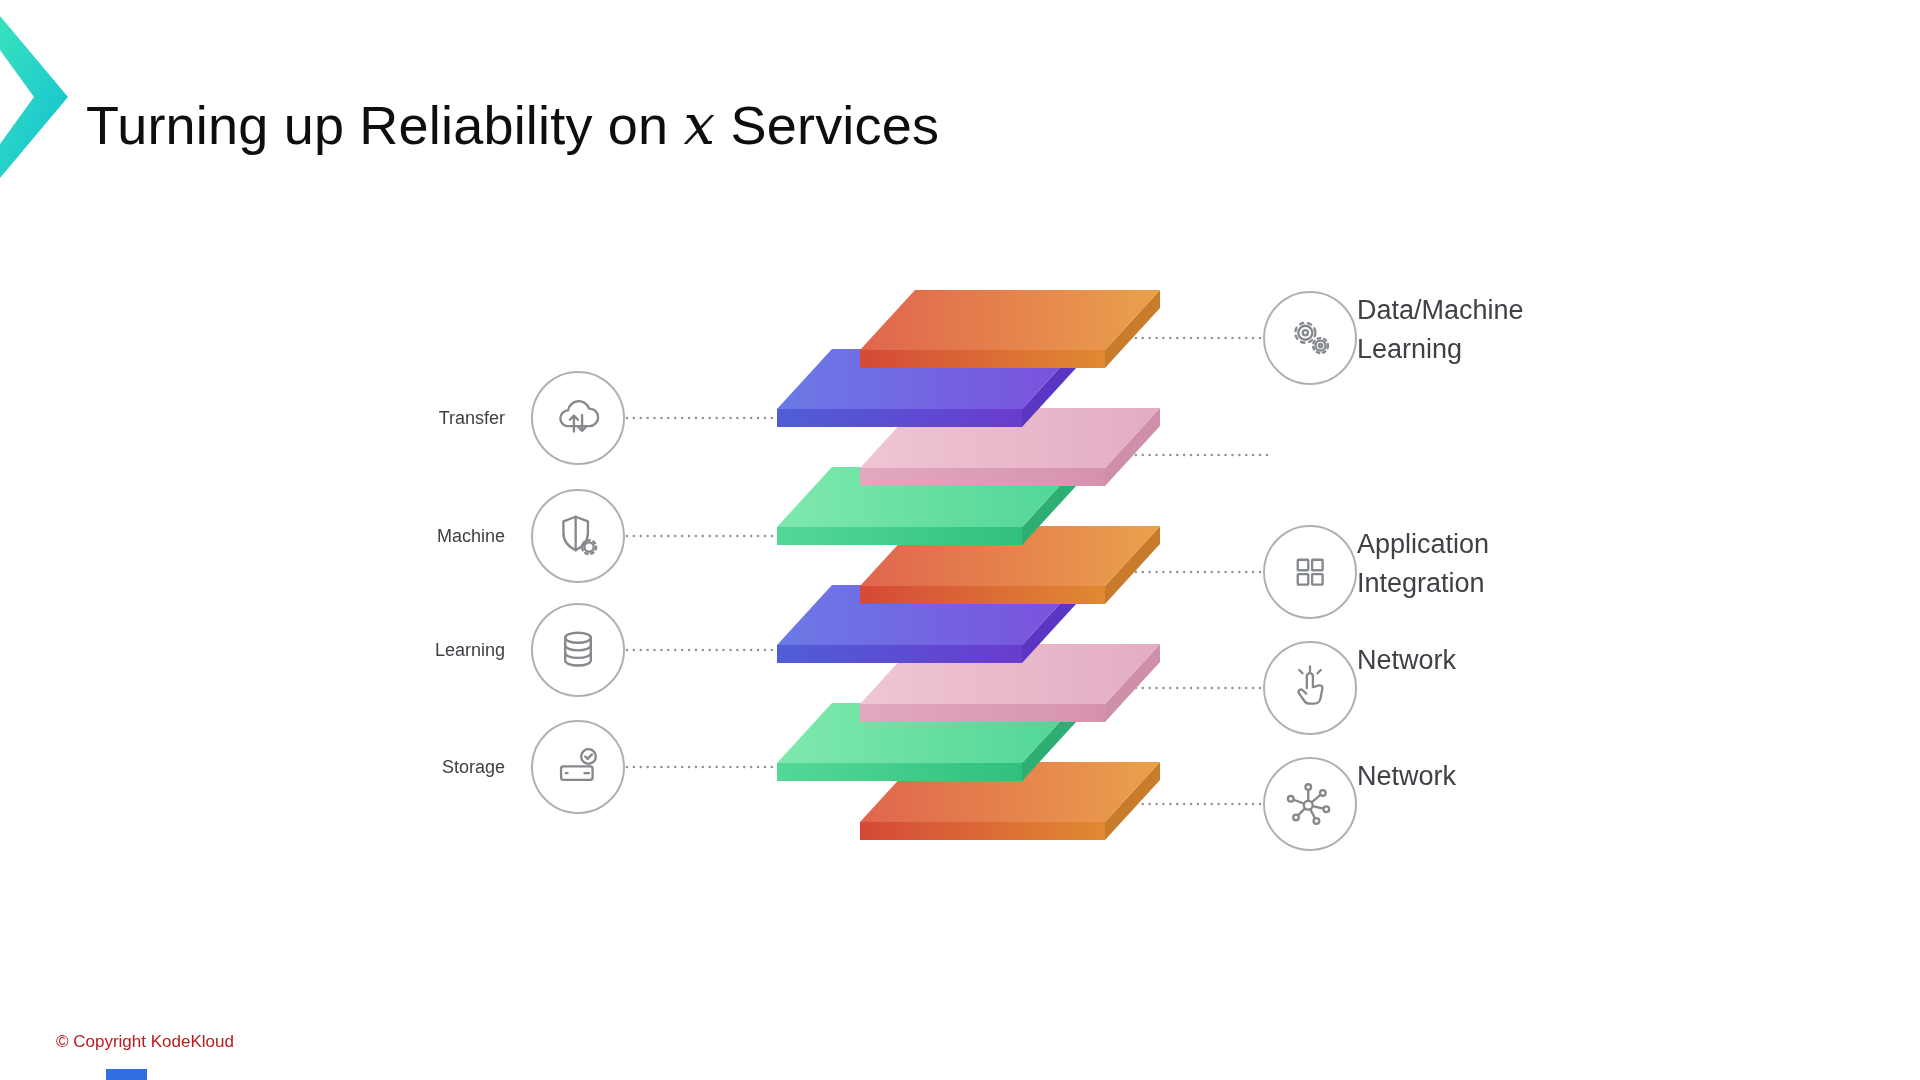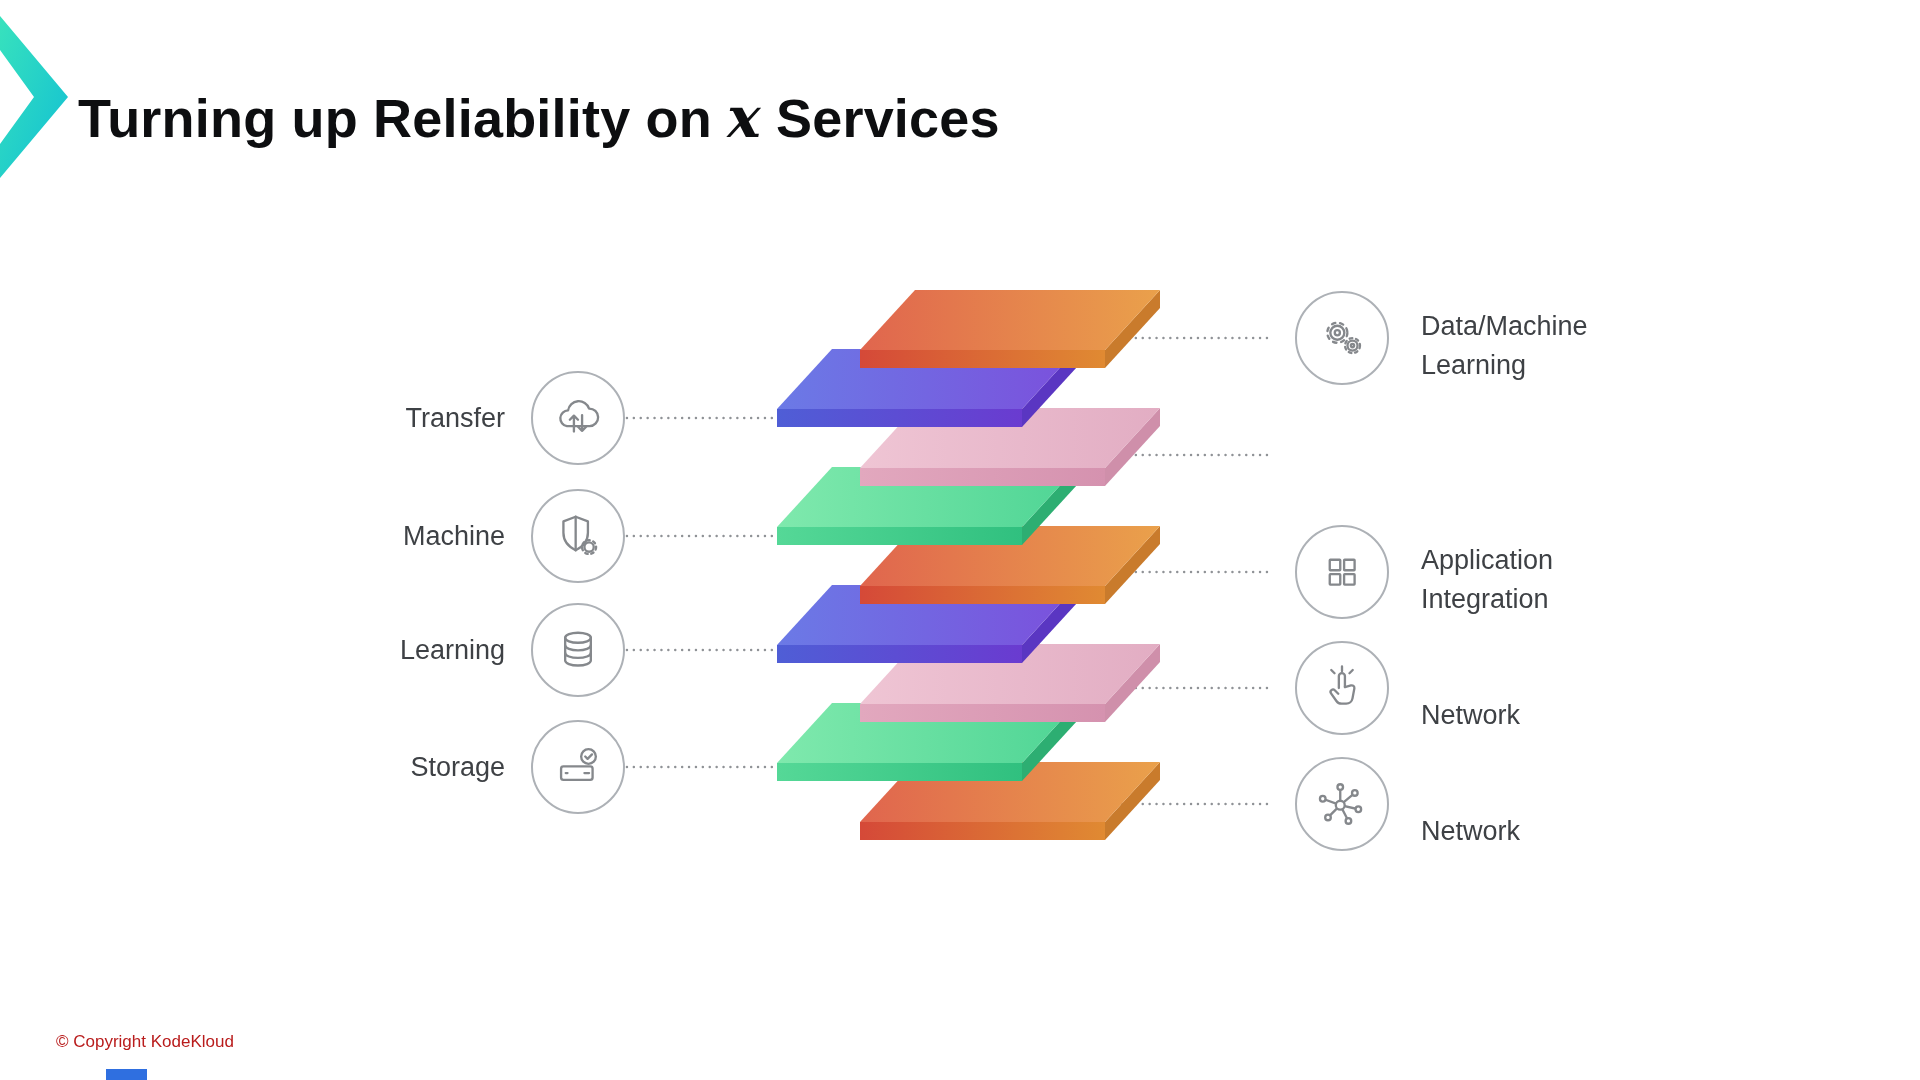--- a/index.html
+++ b/index.html
@@ -1,40 +1,40 @@
 <!DOCTYPE html>
 <html><head>
 <meta charset="utf-8">
 <style>
   html,body{margin:0;padding:0;background:#ffffff;}
   .slide{position:relative;width:1920px;height:1080px;background:#ffffff;overflow:hidden;
          font-family:"Liberation Sans",sans-serif;}
 
   
-  .title{position:absolute;left:78px;top:84px;margin:0;font-size:54px;font-weight:700;
+  .title{position:absolute;left:78px;top:84px;margin:8px;font-size:54px;font-weight:400;
          color:#0d0e10;letter-spacing:.2px;white-space:nowrap;}
   .title .emph{font-family:"DejaVu Serif",serif;font-style:italic;font-size:56px;}
 
   
   .chevron{position:absolute;left:0;top:6px;}
 
   
   .stack-svg{position:absolute;left:0;top:0;width:1920px;height:1080px;}
 
   
   .icon-circle{width:94px;height:94px;border:2px solid #adb1b6;border-radius:50%;
                background:#ffffff;display:flex;align-items:center;justify-content:center;
                flex:0 0 auto;box-sizing:border-box;}
   .icon-circle svg{width:56px;height:56px;stroke:#85888c;stroke-width:2;
                    stroke-linecap:round;stroke-linejoin:round;}
 
   
   .left-row{position:absolute;right:1295px;height:94px;display:flex;align-items:center;gap:26px;}
-  .right-row{position:absolute;left:1295px;height:94px;display:flex;align-items:flex-end;gap:32px;}
-  .item-label{font-size:27px;color:#3e4145;white-space:nowrap;}
+  .right-row{position:absolute;left:1263px;height:94px;display:flex;align-items:flex-start;}
+  .item-label{font-size:18px;color:#3e4145;white-space:nowrap;}
   .label-multi{display:flex;flex-direction:column;justify-content:center;
                font-size:27px;color:#3e4145;line-height:1.45;}
 
   
   .copyright{position:absolute;left:56px;top:1032px;font-size:17px;color:#b91c1c;}
   .bottom-bar{position:absolute;left:106px;bottom:0;width:41px;height:11px;}
 </style>
 </head>
 <body>
 

